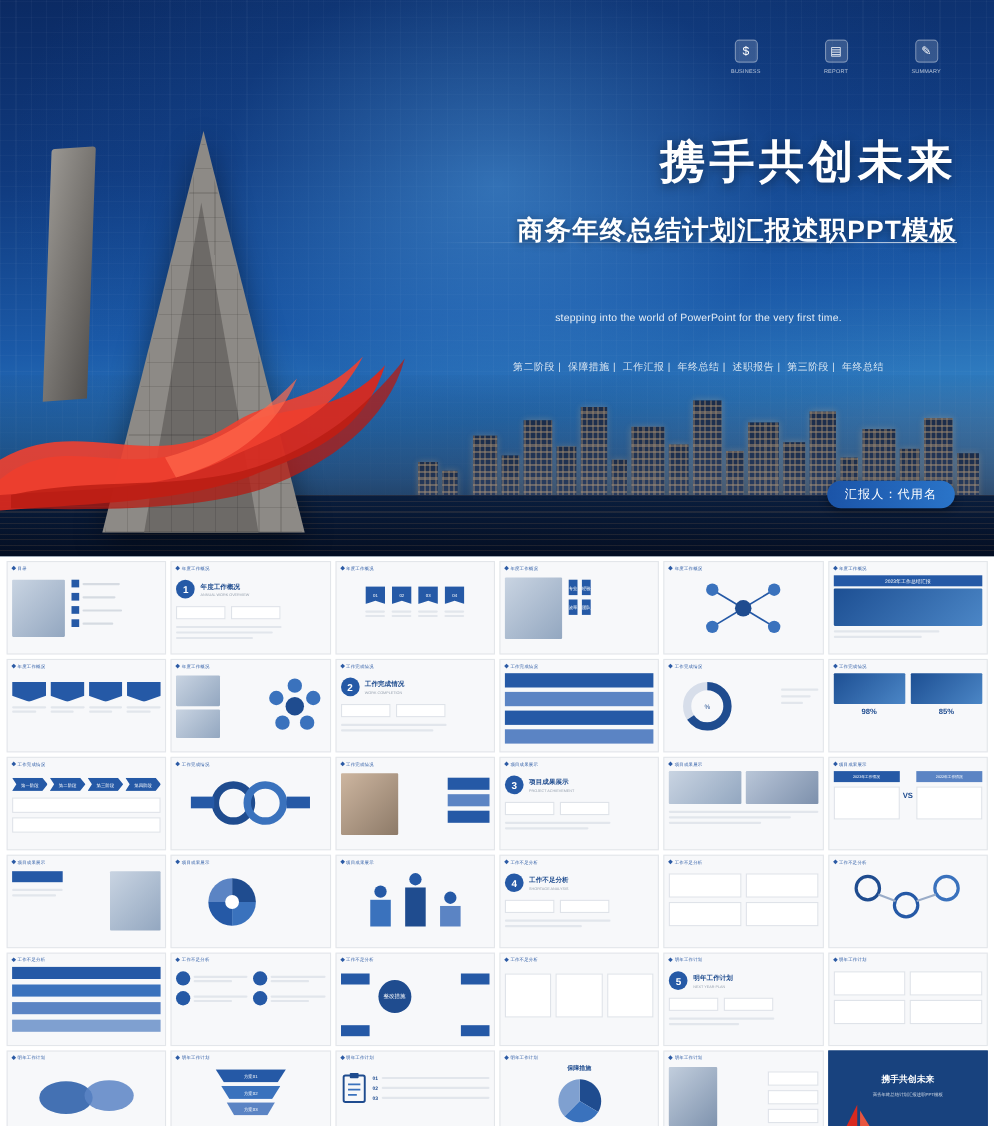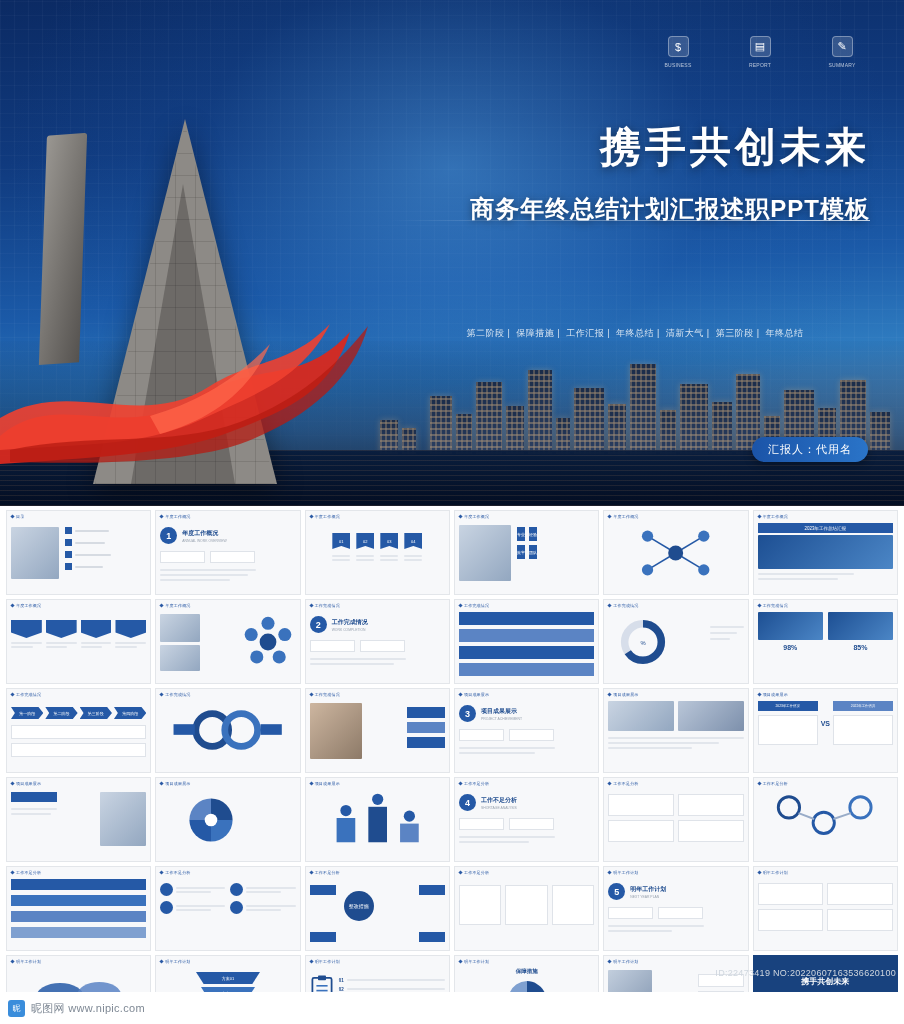--- a/index.html
+++ b/index.html
@@ -297,28 +297,29 @@
 
     </div>
 
     <div class="hero-title">
       <div class="hero-rule"></div>
       <h1>携手共创未来</h1>
       <h2>商务年终总结计划汇报述职PPT模板</h2>
     </div>
 
     <div class="hero-sub">
+      <div>stepping into the world of PowerPoint for the very first time.</div>
     </div>
 
     <div class="hero-tags">
       <span>第二阶段</span>|
       <span>保障措施</span>|
       <span>工作汇报</span>|
       <span>年终总结</span>|
-      <span>清新大气</span>|
+      <span>述职报告</span>|
       <span>第三阶段</span>|
       <span>年终总结</span>
     </div>
 
     <div class="hero-speaker">汇报人：代用名</div>
   </div>
 
   <div class="grid">
 
     <div class="slide">
@@ -992,21 +993,14 @@
         <svg viewBox="0 0 40 40" style="position:absolute;left:6px;bottom:0;width:34px;height:34px">
           <path d="M18,4 L18,28 L6,28 Z" fill="#d8291f"></path>
           <path d="M21,10 L21,28 L32,28 Z" fill="#e8553f"></path>
           <path d="M3,31 L37,31 L32,37 L8,37 Z" fill="#ffffff" opacity=".85"></path>
         </svg>
       </div>
     </div>
 
   </div>
 
-  <div class="footer">
-    <div class="idline">ID:22473419 NO:20220607163536620100</div>
-    <div class="wm">
-      <div class="wm-badge">昵</div>
-      <div class="wm-txt">昵图网 www.nipic.com</div>
-    </div>
-  </div>
 
 </div>
 
 </body></html>

